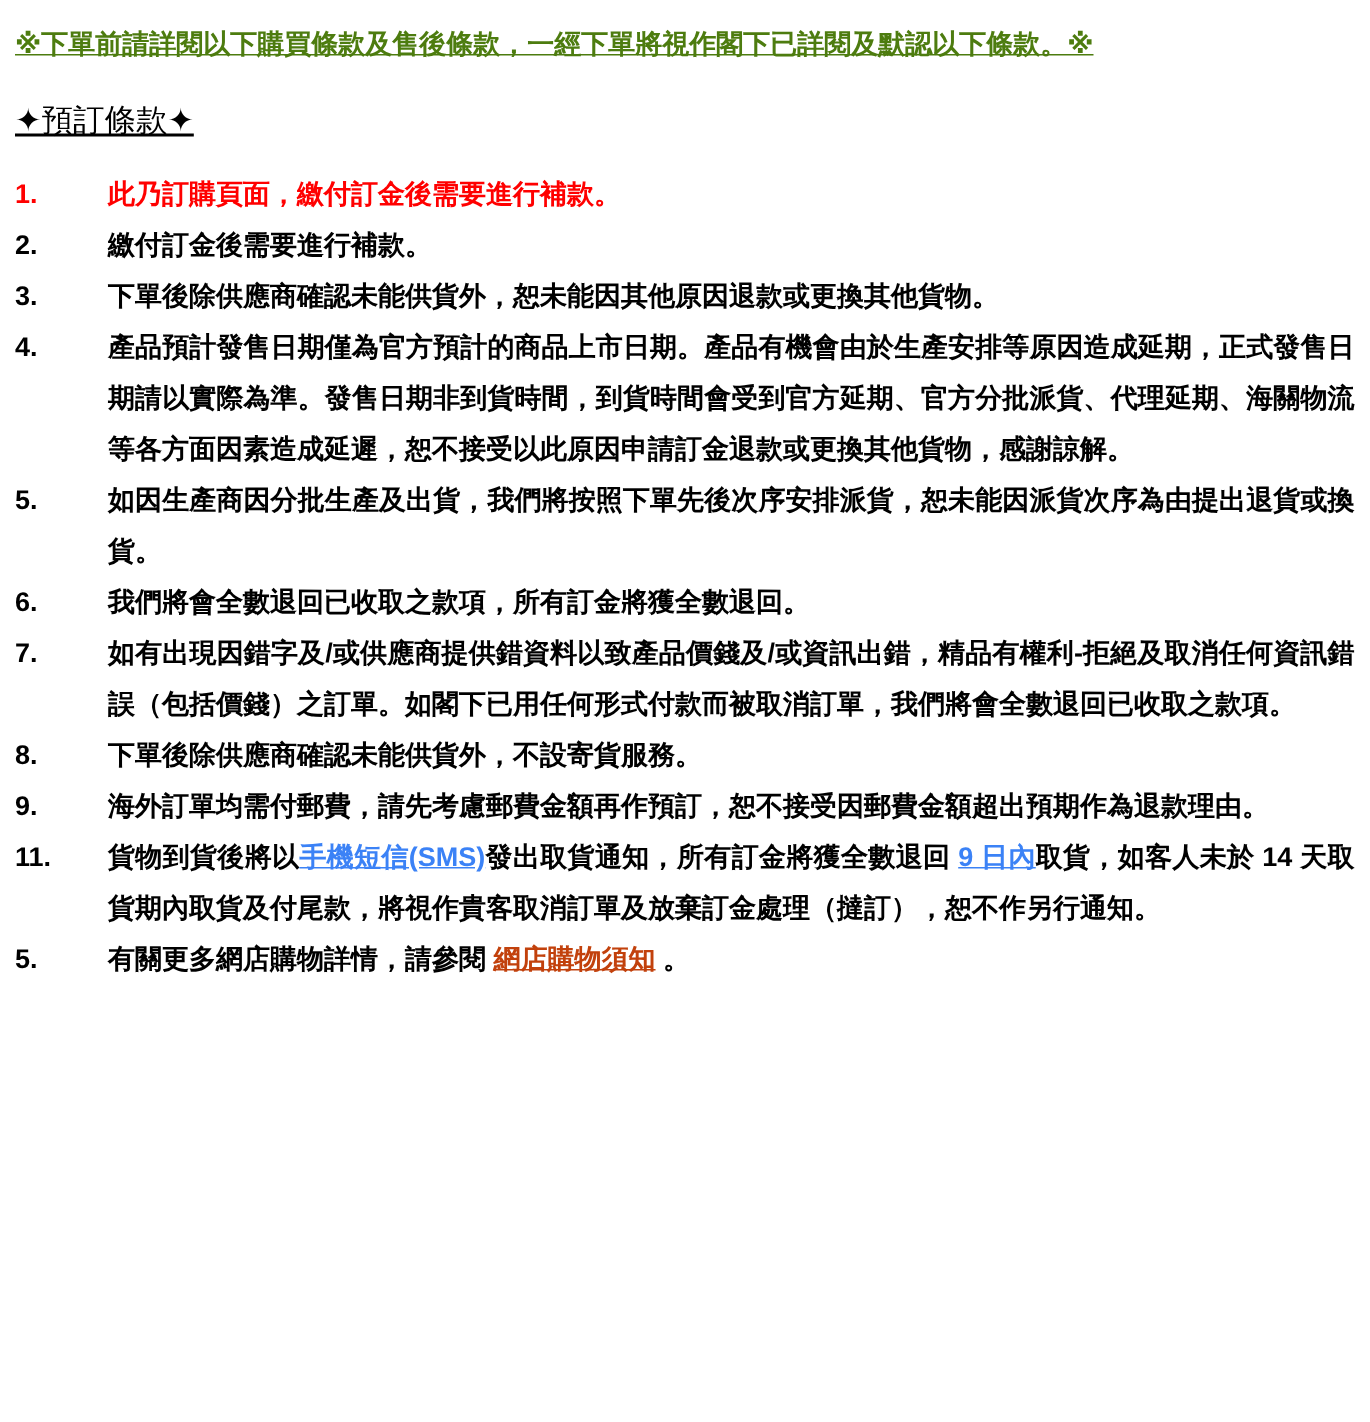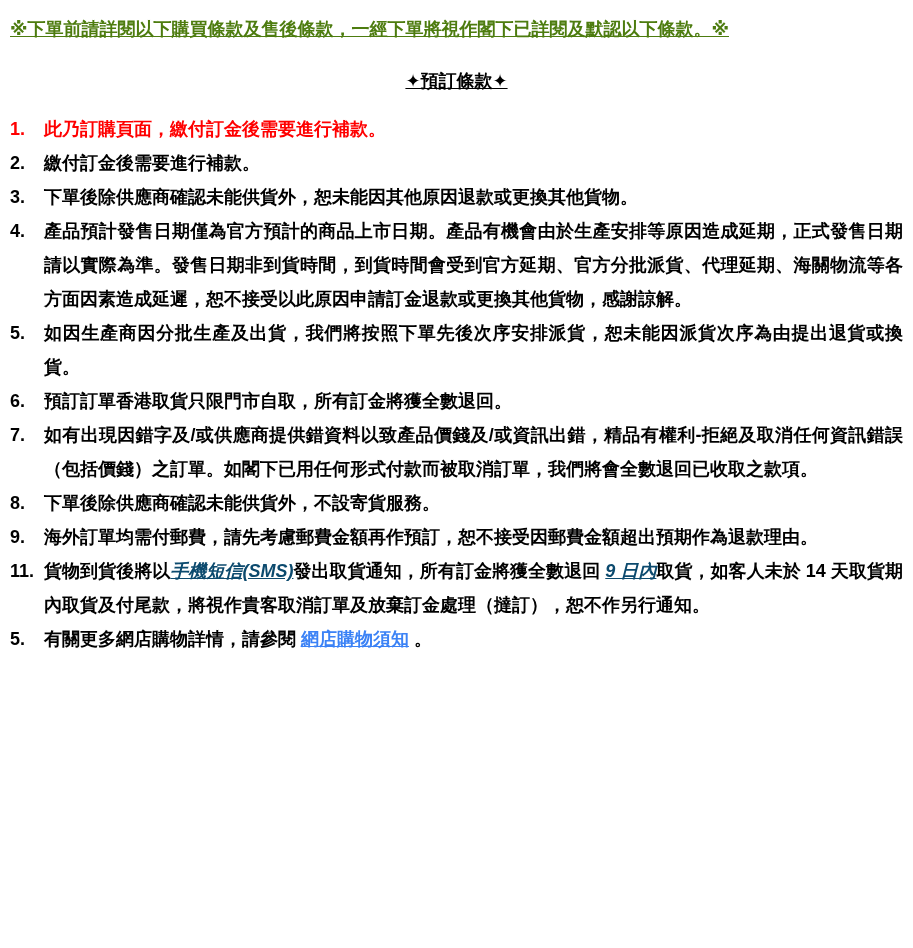--- a/index.html
+++ b/index.html
@@ -21,54 +21,53 @@
   }
   .doc-title {
     font-size: 18px;
     line-height: 26px;
     color: #4d7c0f;
     text-decoration: underline;
     margin: 4px 0 0 0;
     font-weight: bold;
   }
   .section-header {
-    font-size: 18px;
+    font-size: 21px;
     line-height: 26px;
     color: #000000;
     text-decoration: underline;
     margin: 26px 0 0 0;
-    font-weight: bold;
-    text-align: center;
+    font-weight: normal;
   }
   .terms-list {
     margin-top: 18px;
   }
   .term-item {
     display: flex;
     font-size: 18px;
     line-height: 34px;
   }
   .term-num {
     width: 34px;
     flex: 0 0 34px;
   }
   .term-text {
     flex: 1 1 auto;
     text-align: justify;
+    margin-left: 28px;
   }
   .term-item.red {
     color: #ff0000;
   }
   .seg-red-underline {
-    color: #0c4a6e;
+    color: #3b82f6;
     text-decoration: underline;
-    font-style: italic;
   }
   a.seg-link {
-    color: #3b82f6;
+    color: #c2410c;
     text-decoration: underline;
     font-weight: bold;
   }
 </style>
 </head>
 <body>
 
 <div class="page">
   <h1 class="doc-title">※下單前請詳閱以下購買條款及售後條款，一經下單將視作閣下已詳閱及默認以下條款。※</h1>
 
@@ -90,21 +89,21 @@
       <div class="term-item">
         <span class="term-num">4.</span>
         <span class="term-text"><span>產品預計發售日期僅為官方預計的商品上市日期。產品有機會由於生產安排等原因造成延期，正式發售日期請以實際為準。發售日期非到貨時間，到貨時間會受到官方延期、官方分批派貨、代理延期、海關物流等各方面因素造成延遲，恕不接受以此原因申請訂金退款或更換其他貨物，感謝諒解。</span></span>
       </div>
       <div class="term-item">
         <span class="term-num">5.</span>
         <span class="term-text"><span>如因生產商因分批生產及出貨，我們將按照下單先後次序安排派貨，恕未能因派貨次序為由提出退貨或換貨。</span></span>
       </div>
       <div class="term-item">
         <span class="term-num">6.</span>
-        <span class="term-text"><span>預訂訂單香港取貨只限門市自取，所有訂金將獲全數退回。</span></span>
+        <span class="term-text"><span>我們將會全數退回已收取之款項，所有訂金將獲全數退回。</span></span>
       </div>
       <div class="term-item">
         <span class="term-num">7.</span>
         <span class="term-text"><span>如有出現因錯字及/或供應商提供錯資料以致產品價錢及/或資訊出錯，精品有權利-拒絕及取消任何資訊錯誤（包括價錢）之訂單。如閣下已用任何形式付款而被取消訂單，我們將會全數退回已收取之款項。</span></span>
       </div>
       <div class="term-item">
         <span class="term-num">8.</span>
         <span class="term-text"><span>下單後除供應商確認未能供貨外，不設寄貨服務。</span></span>
       </div>
       <div class="term-item">

